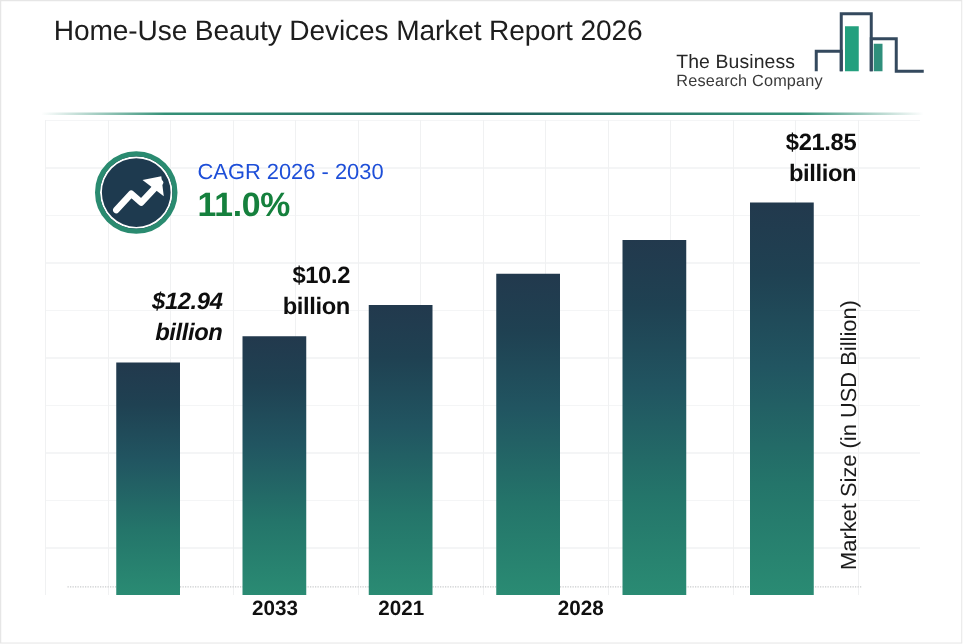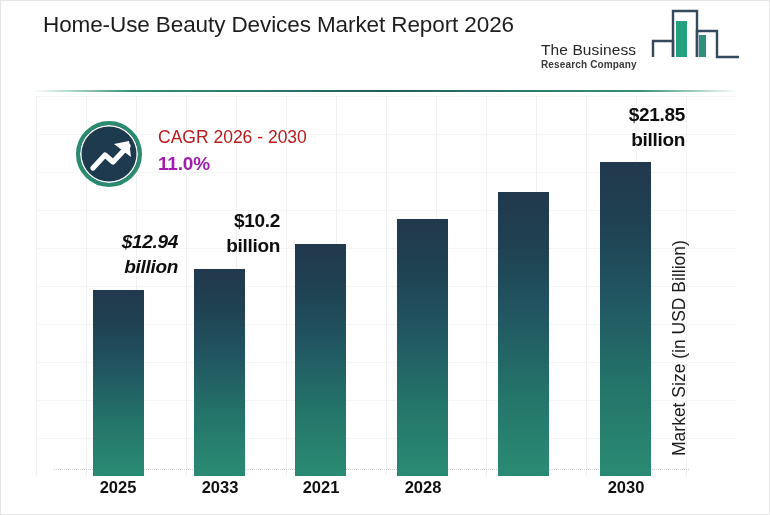--- a/index.html
+++ b/index.html
@@ -47,22 +47,22 @@
   }
   #logo-line1 {
     font-size:15.5px;
     font-weight:400;
     color:#262626;
     letter-spacing:0.1px;
     line-height:17px;
     white-space:nowrap;
   }
   #logo-line2 {
-    font-size:10px;
-    font-weight:700;
+    font-size:13px;
+    font-weight:400;
     color:#3a3a3a;
     letter-spacing:0.15px;
     line-height:13px;
     white-space:nowrap;
   }
   #logo-mark {
     position:absolute;
     left:110px; top:0px;
   }
   #header-rule {
@@ -133,28 +133,28 @@
     border-radius:50%;
     background:#1e3a4f;
     border:4.5px solid #2a8b70;
     box-shadow:0 0 0 1.5px #ffffff inset;
   }
   #cagr-badge svg { position:absolute; left:10px; top:12px; }
   #cagr-text { position:absolute; left:82px; top:4px; width:250px; }
   #cagr-period {
     font-size:17.5px;
     font-weight:400;
-    color:#b91c1c;
+    color:#1d4ed8;
     line-height:24px;
     white-space:nowrap;
   }
   #cagr-value {
-    font-size:19px;
+    font-size:27px;
     font-weight:700;
-    color:#a21caf;
+    color:#15803d;
     line-height:30px;
     letter-spacing:-0.2px;
   }
 
   
   #y-axis-title {
     position:absolute;
     left:668px; top:155px;
     width:300px; height:26px;
     transform:rotate(-90deg);
@@ -212,25 +212,23 @@
     </div>
     <div class="bar-label" style="left:124px; top:112px;">
       <div>$10.2</div>
       <div>billion</div>
     </div>
     <div class="bar-label" style="left:529px; top:6px;">
       <div>$21.85</div>
       <div>billion</div>
     </div>
 
-    <div class="x-tick" style="left:22px;">2025</div>
     <div class="x-tick" style="left:124px;">2033</div>
     <div class="x-tick" style="left:225px;">2021</div>
-    <div class="x-tick" style="left:327px;">2028</div>
-    <div class="x-tick" style="left:530px;">2030</div>
+    <div class="x-tick" style="left:327px;text-align:right;">2028</div>
 
     <div id="cagr-group">
       <div id="cagr-badge">
         <svg width="46" height="42" viewBox="0 0 46 42">
           <path d="M3 31 L15 18 L23 25 L38 9" fill="none" stroke="#ffffff" stroke-width="5.2" stroke-linecap="round" stroke-linejoin="round"></path>
           <polygon points="39,4 41,20 24,7" fill="#ffffff"></polygon>
         </svg>
       </div>
       <div id="cagr-text">
         <div id="cagr-period">CAGR 2026 - 2030</div>

